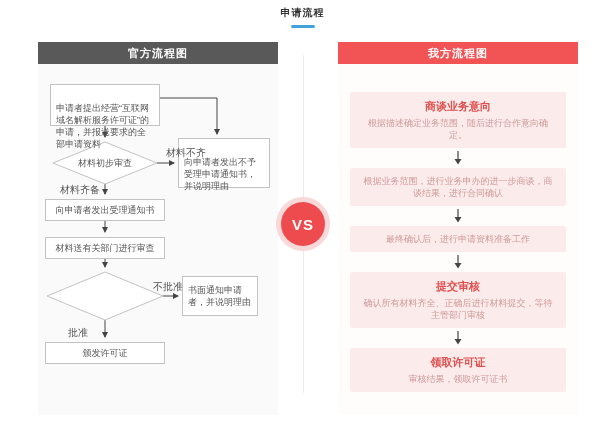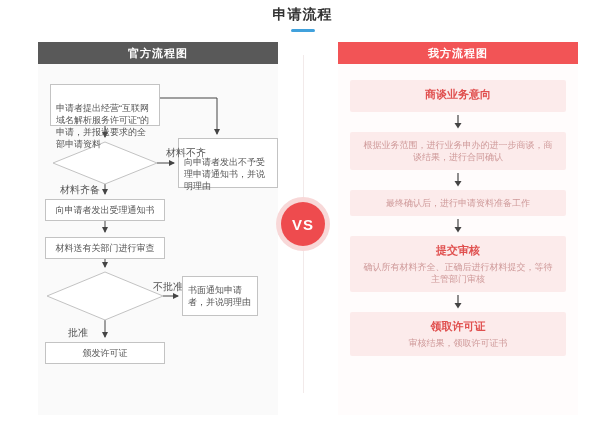--- a/index.html
+++ b/index.html
@@ -2,21 +2,21 @@
 <html><head>
 <meta charset="utf-8">
 <style>
   html,body{margin:0;padding:0;}
   body{
     width:605px;height:430px;position:relative;background:#ffffff;
     font-family:"Liberation Sans","DejaVu Sans",sans-serif;color:#333;
     overflow:hidden;
   }
   .page-header{position:absolute;top:6px;left:0;width:605px;text-align:center;}
-  .page-title{font-size:14px;font-weight:bold;color:#333;letter-spacing:1px;}
+  .page-title{font-size:10px;font-weight:bold;color:#333;letter-spacing:1px;}
   .title-underline{width:24px;height:3px;background:#41a1dc;border-radius:2px;margin:5px auto 0;}
 
   .divider-line{position:absolute;left:303px;top:55px;width:1px;height:338px;background:#f2eaea;z-index:0;}
 
   .vs-badge{
     position:absolute;left:281px;top:202px;width:44px;height:44px;border-radius:50%;
     background:#ee4b4e;box-shadow:0 0 0 5px #f8d8d8;z-index:2;
     display:flex;align-items:center;justify-content:center;
     color:#fff;font-size:15px;font-weight:bold;letter-spacing:1px;
   }
@@ -33,21 +33,21 @@
   .flow-svg{position:absolute;left:0;top:0;}
   .fbox{
     position:absolute;background:#fff;border:1px solid #c3c3c3;box-sizing:border-box;
     font-size:9px;line-height:12px;color:#555;padding:17px 5px;
   }
   .fbox.center{display:flex;align-items:center;justify-content:center;text-align:center;padding:0 2px;}
   .dlabel{position:absolute;text-align:center;font-size:9px;line-height:11px;color:#555;}
   .elabel{position:absolute;font-size:10px;color:#555;white-space:nowrap;}
 
   
-  .r-steps{padding:16px 12px 0;display:flex;flex-direction:column;align-items:center;}
+  .r-steps{padding:28px 12px 0;display:flex;flex-direction:column;align-items:center;}
   .r-step{
     width:216px;box-sizing:border-box;background:#fcebeb;border-radius:2px;
     padding:7px 10px;text-align:center;
   }
   .r-title{font-size:11px;font-weight:bold;color:#e0504f;margin-bottom:3px;}
   .r-desc{font-size:9px;line-height:12px;color:#cf9a9a;}
   .r-arrow{margin:3px 0;height:14px;}
 </style>
 </head>
 <body>
@@ -77,22 +77,23 @@
       <line x1="67" y1="157" x2="67" y2="168" stroke="#444" stroke-width="1" marker-end="url(#ah)"></line>
       <line x1="67" y1="195" x2="67" y2="203" stroke="#444" stroke-width="1" marker-end="url(#ah)"></line>
       <line x1="125" y1="232" x2="140" y2="232" stroke="#444" stroke-width="1" marker-end="url(#ah)"></line>
       <line x1="67" y1="256" x2="67" y2="273" stroke="#444" stroke-width="1" marker-end="url(#ah)"></line>
       <polygon points="67,78 119,99 67,120 15,99" fill="#fff" stroke="#c3c3c3" stroke-width="1"></polygon>
       <polygon points="67,208 125,232 67,256 9,232" fill="#fff" stroke="#c3c3c3" stroke-width="1"></polygon>
     </svg>
 
     <div class="fbox" style="left:12px;top:20px;width:110px;height:42px;">申请者提出经营“互联网域名解析服务许可证”的申请，并报送要求的全部申请资料</div>
 
-    <div class="fbox" style="left:140px;top:74px;width:100px;height:50px;">向申请者发出不予受理申请通知书，并说明理由</div>
+    <div class="fbox" style="left:140px;top:74px;width:92px;height:50px;">向申请者发出不予受理申请通知书，并说明理由</div>
 
+    <div class="dlabel" style="left:15px;top:94px;width:104px;">材料初步审查</div>
 
     <div class="elabel" style="left:128px;top:82px;">材料不齐</div>
 
     <div class="elabel" style="left:22px;top:119px;">材料齐备</div>
 
     <div class="fbox center" style="left:7px;top:135px;width:120px;height:22px;">向申请者发出受理通知书</div>
 
     <div class="fbox center" style="left:7px;top:173px;width:120px;height:22px;">材料送有关部门进行审查</div>
 
 
@@ -105,20 +106,21 @@
     <div class="fbox center" style="left:7px;top:278px;width:120px;height:22px;">颁发许可证</div>
   </div>
 </div>
 
 <div class="panel panel-right">
   <div class="panel-header header-red">我方流程图</div>
   <div class="r-steps">
 
     <div class="r-step">
       <div class="r-title">商谈业务意向</div>
+      <div class="r-desc">根据描述确定业务范围，随后进行合作意向确定。</div>
     </div>
     <div class="r-arrow">
       <svg width="12" height="14" viewBox="0 0 12 14">
           <line x1="6" y1="0" x2="6" y2="9" stroke="#444" stroke-width="1.2"></line>
           <polygon points="2.5,8 9.5,8 6,13.5" fill="#444"></polygon>
         </svg>
     </div>
 
     <div class="r-step">
       <div class="r-desc">根据业务范围，进行业务申办的进一步商谈，商谈结果，进行合同确认</div>

